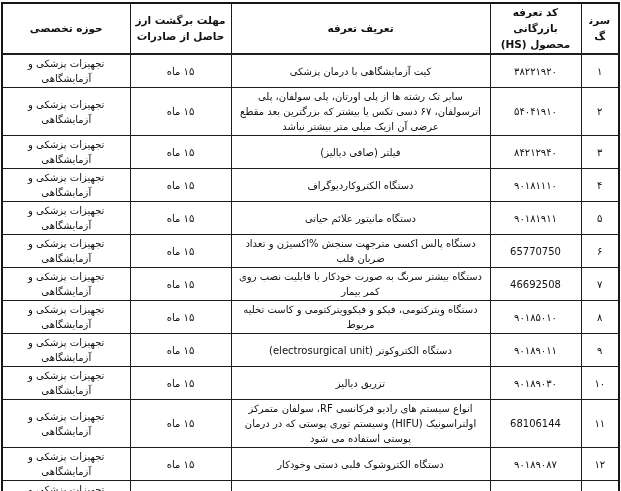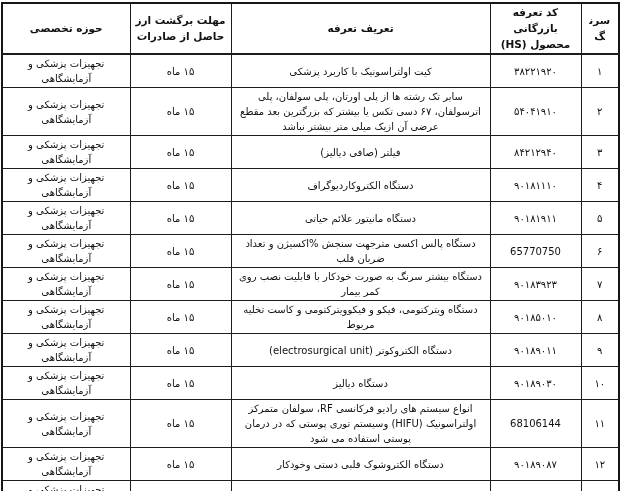--- a/index.html
+++ b/index.html
@@ -61,21 +61,21 @@
       <th>کد تعرفه بازرگانی محصول (HS)</th>
       <th>تعریف تعرفه</th>
       <th>مهلت برگشت ارز حاصل از صادرات</th>
       <th>حوزه تخصصی</th>
     </tr>
   </thead>
   <tbody id="table-body">
       <tr>
         <td>۱</td>
         <td>۳۸۲۲۱۹۲۰</td>
-        <td>کیت اولتراسونیک با کاربرد پزشکی</td>
+        <td>کیت آزمایشگاهی با درمان پزشکی</td>
         <td>۱۵ ماه</td>
         <td>تجهیزات پزشکی و آزمایشگاهی</td>
       </tr>
       <tr>
         <td>۲</td>
         <td>۵۴۰۴۱۹۱۰</td>
         <td>سایر تک رشته ها از پلی اورتان، پلی سولفان، پلی اترسولفان، ۶۷ دسی تکس یا بیشتر که بزرگترین بعد مقطع عرضی آن ازیک میلی متر بیشتر نباشد</td>
         <td>۱۵ ماه</td>
         <td>تجهیزات پزشکی و آزمایشگاهی</td>
       </tr>
@@ -102,21 +102,21 @@
       </tr>
       <tr>
         <td>۶</td>
         <td>65770750</td>
         <td>دستگاه پالس اکسی مترجهت سنجش %اکسیژن و تعداد ضربان قلب</td>
         <td>۱۵ ماه</td>
         <td>تجهیزات پزشکی و آزمایشگاهی</td>
       </tr>
       <tr>
         <td>۷</td>
-        <td>۹۰۱۸۳۹۲۳</td>
+        <td>46692508</td>
         <td>دستگاه بیشتر سرنگ به صورت خودکار با قابلیت نصب روی کمر بیمار</td>
         <td>۱۵ ماه</td>
         <td>تجهیزات پزشکی و آزمایشگاهی</td>
       </tr>
       <tr>
         <td>۸</td>
         <td>۹۰۱۸۵۰۱۰</td>
         <td>دستگاه ویترکتومی، فیکو و فیکوویترکتومی و کاست تخلیه مربوط</td>
         <td>۱۵ ماه</td>
         <td>تجهیزات پزشکی و آزمایشگاهی</td>
@@ -124,21 +124,21 @@
       <tr>
         <td>۹</td>
         <td>۹۰۱۸۹۰۱۱</td>
         <td>دستگاه الکتروکوتر (electrosurgical unit)</td>
         <td>۱۵ ماه</td>
         <td>تجهیزات پزشکی و آزمایشگاهی</td>
       </tr>
       <tr>
         <td>۱۰</td>
         <td>۹۰۱۸۹۰۳۰</td>
-        <td>دستگاه دیالیز</td>
+        <td>تزریق دیالیز</td>
         <td>۱۵ ماه</td>
         <td>تجهیزات پزشکی و آزمایشگاهی</td>
       </tr>
       <tr>
         <td>۱۱</td>
         <td>68106144</td>
         <td>انواع سیستم های رادیو فرکانسی RF، سولفان متمرکز اولتراسونیک (HIFU) وسیستم توری پوستی که در درمان پوستی استفاده می شود</td>
         <td>۱۵ ماه</td>
         <td>تجهیزات پزشکی و آزمایشگاهی</td>
       </tr>

